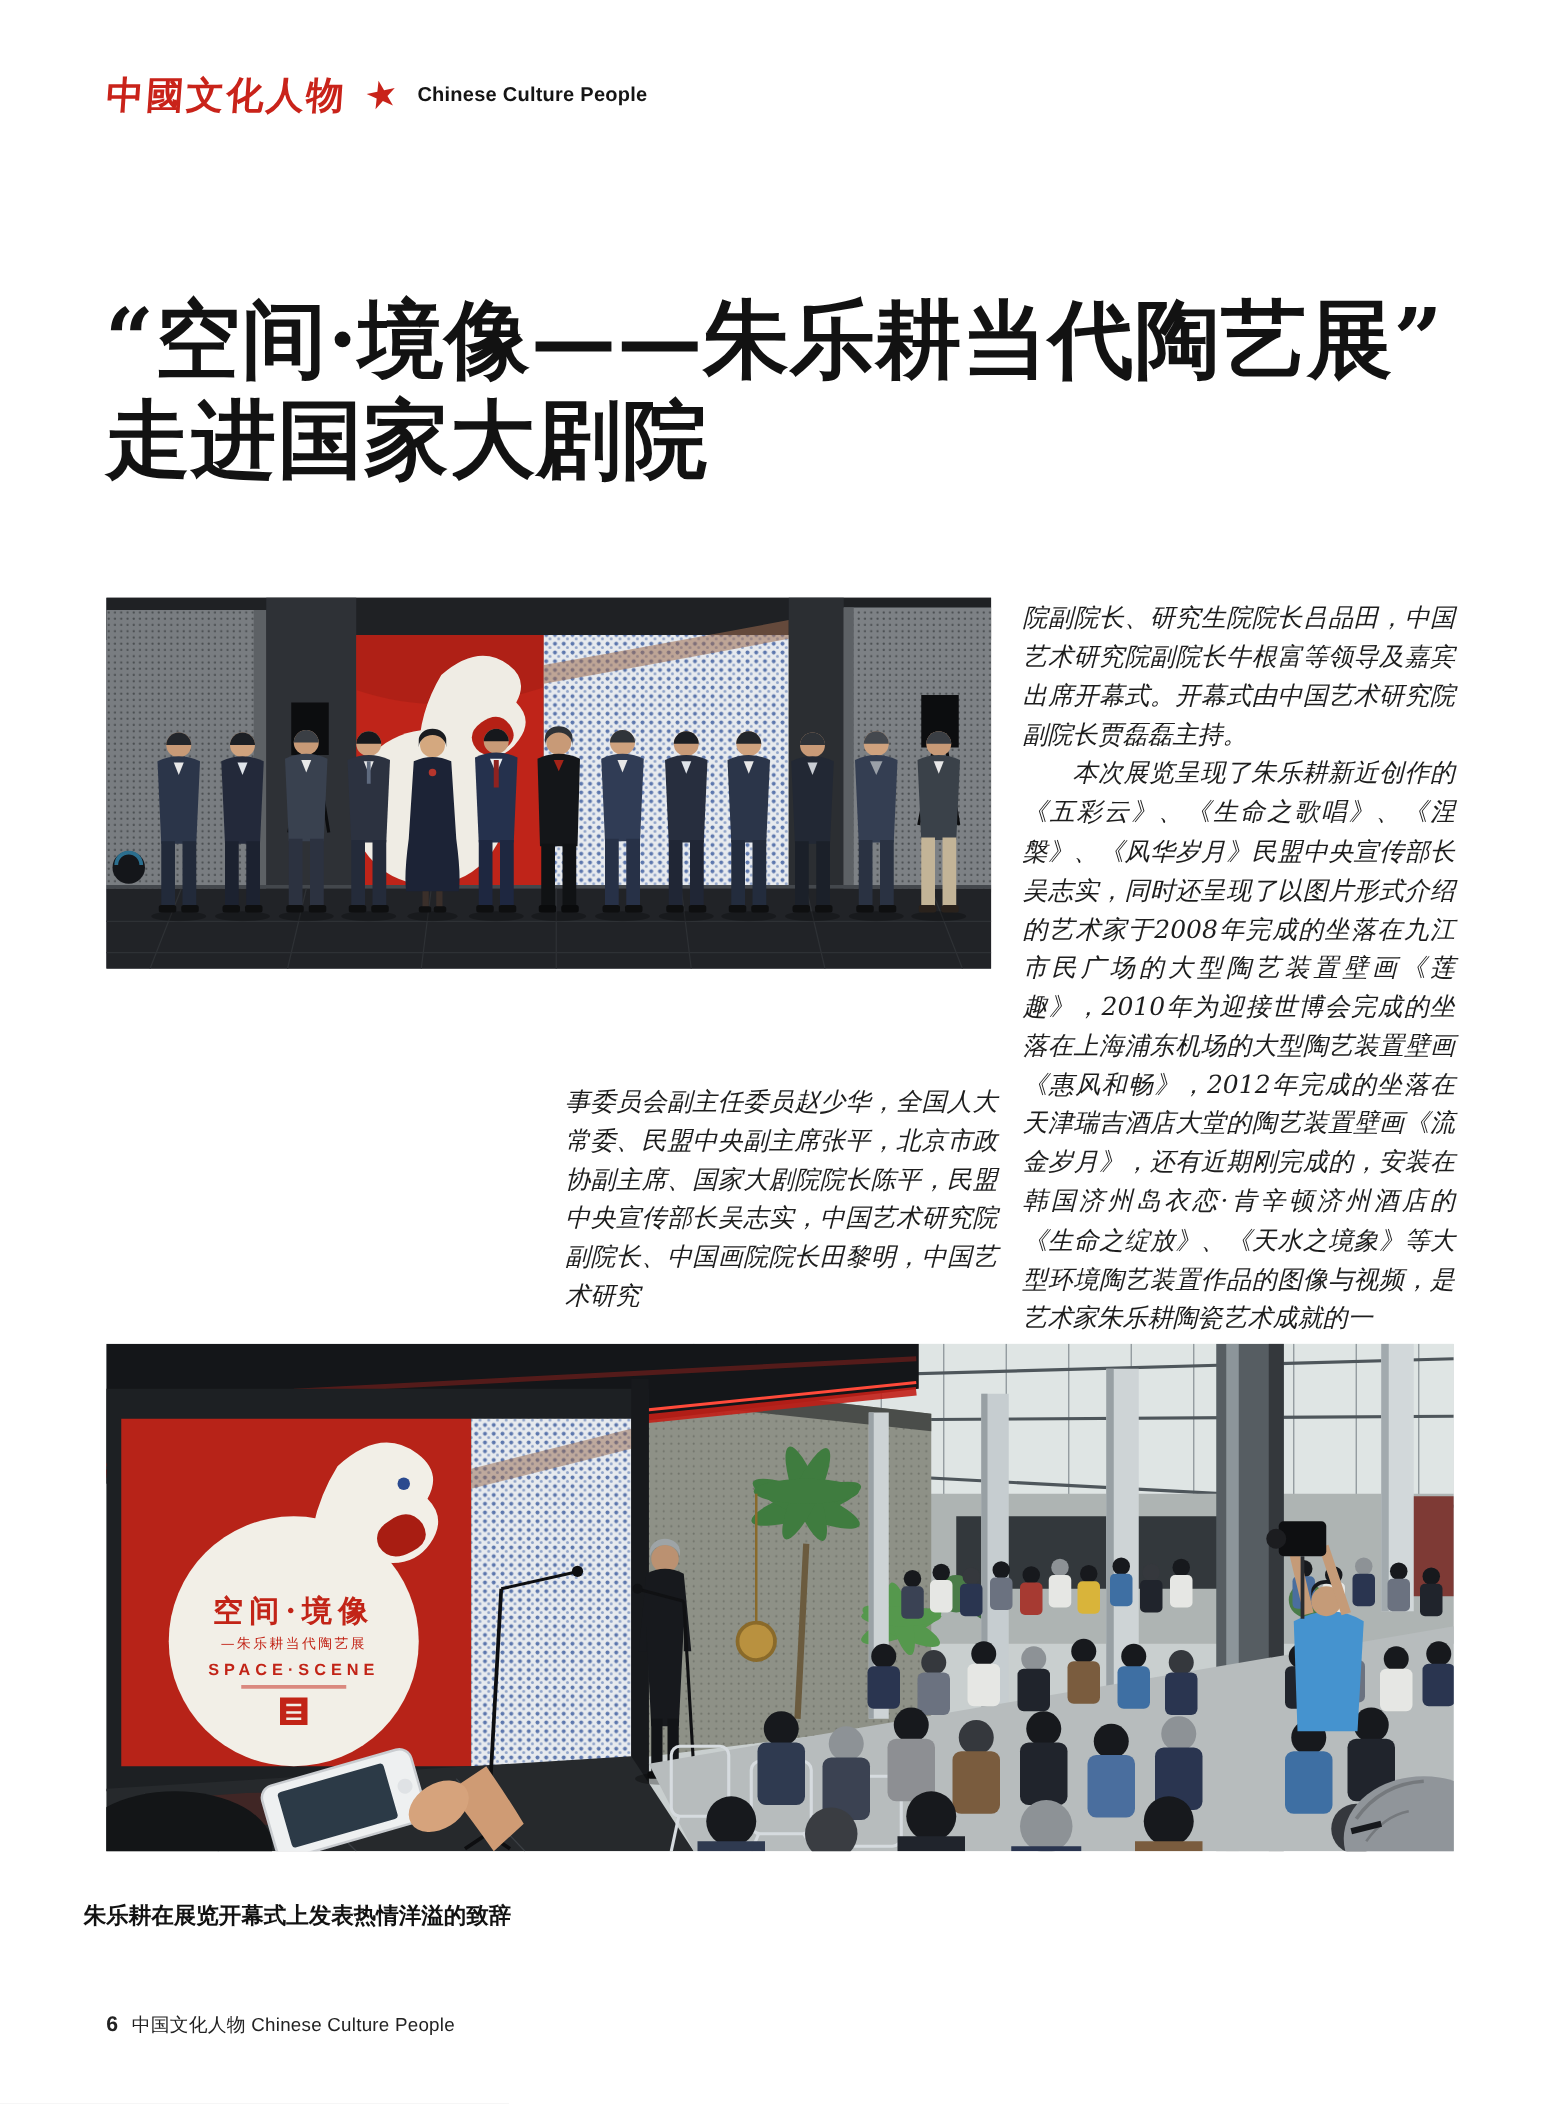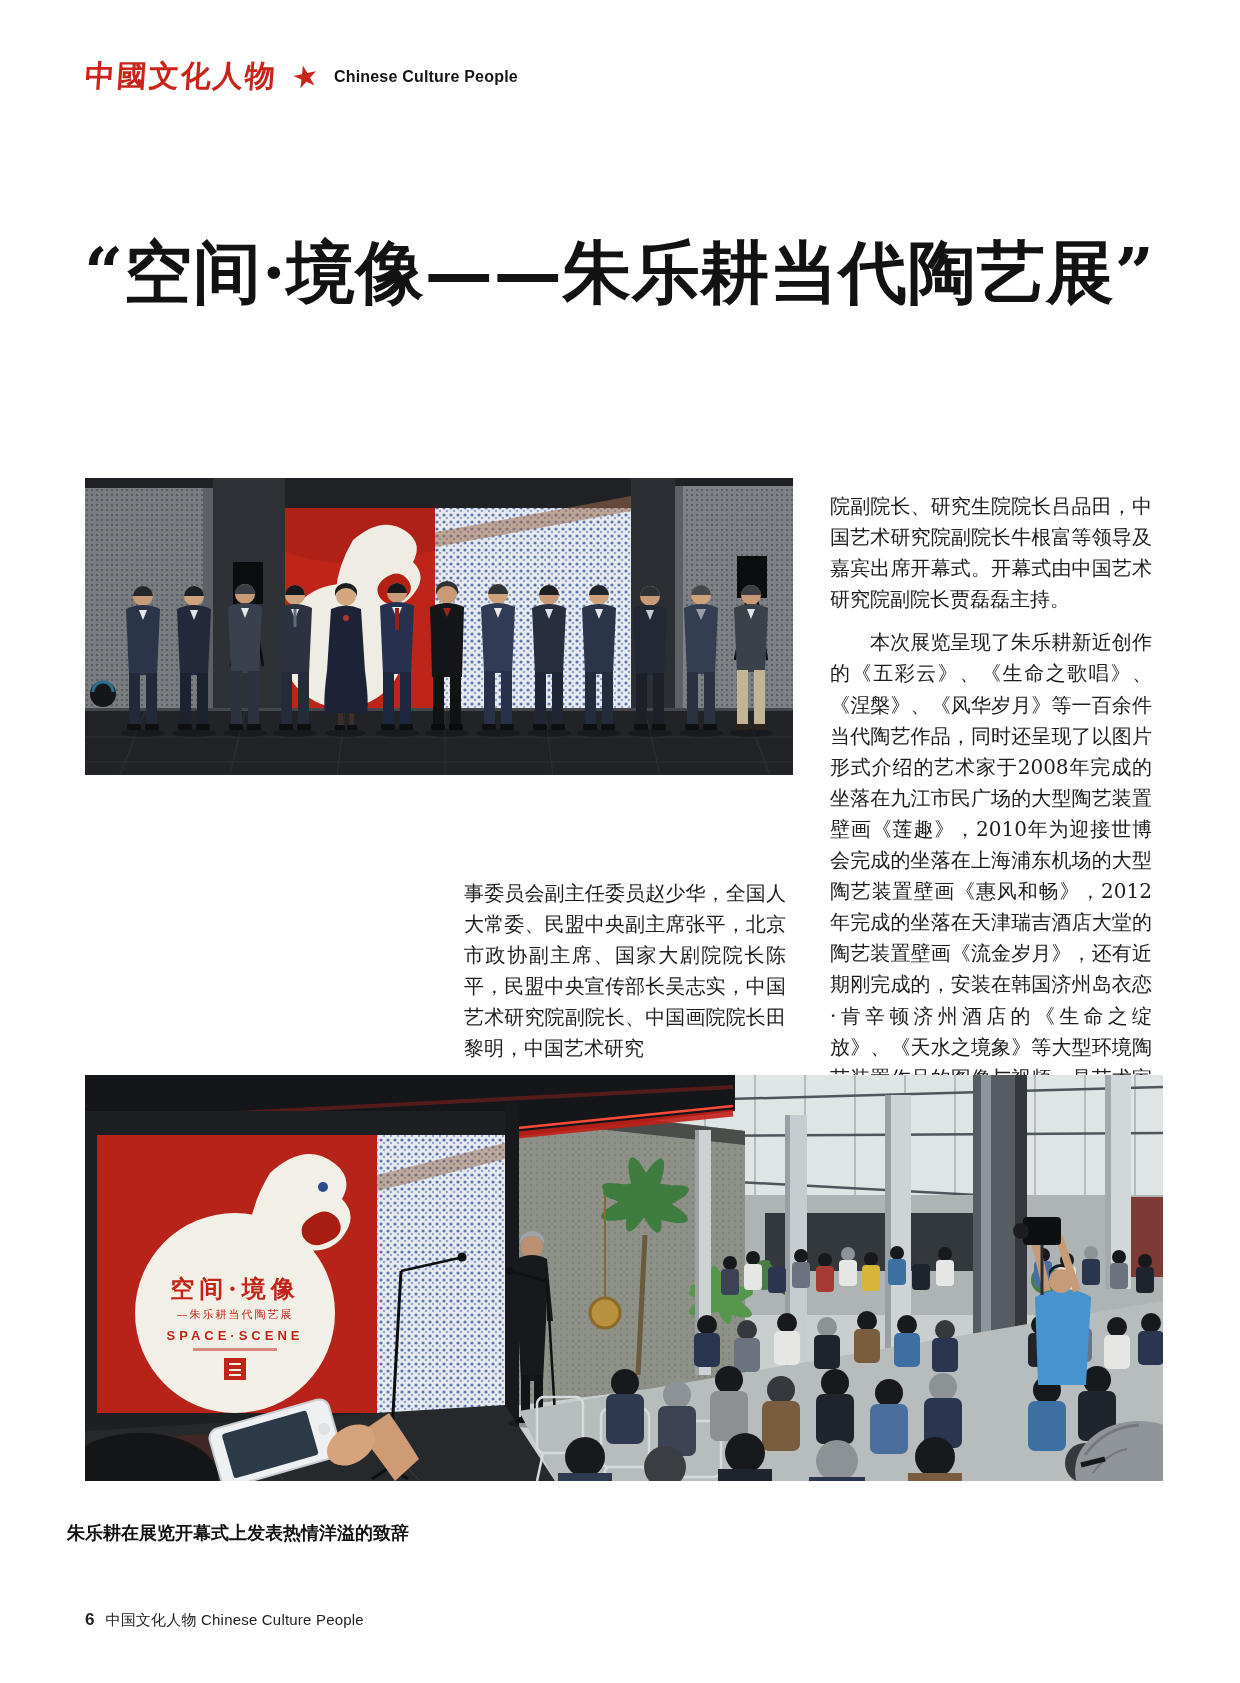--- a/index.html
+++ b/index.html
@@ -21,21 +21,21 @@
   .photo2{position:absolute;left:85px;top:1075px;width:1078px;height:406px;}
   .photo1 svg,.photo2 svg{display:block;width:100%;height:100%;}
   
   .caption{position:absolute;font-weight:bold;color:#121212;font-size:18px;line-height:28px;
            font-family:"DejaVu Serif","Liberation Serif",serif;}
   .caption1{left:85px;top:789px;width:712px;}
   .caption2{left:67px;top:1519px;width:900px;}
   
   .bodycol{position:absolute;width:346px;font-size:20px;line-height:31.1px;text-align:justify;
            text-justify:inter-ideograph;color:#1d1d1d;}
-  .bodycol p{margin:12px;}
+  .bodycol p{margin:0;font-style:italic;}
   .bodycol p.indent{text-indent:2em;}
   .col1{left:85px;top:866px;}
   .col2{left:452px;top:866px;}
   .col3{left:818px;top:479px;}
   
   .footer{position:absolute;left:85px;top:1610px;display:flex;align-items:baseline;gap:11px;
           font-family:"Liberation Sans",sans-serif;color:#222;}
   .pagenum{font-weight:bold;font-size:17px;}
   .footer-text{font-size:15px;letter-spacing:.2px;}
 </style>
@@ -45,20 +45,21 @@
 <div class="page">
 
   <header class="masthead">
     <span class="logo-cn">中國文化人物</span>
     <span class="logo-star">★</span>
     <span class="logo-en">Chinese Culture People</span>
   </header>
 
   <h1 class="title">
     <span>“空间·境像——朱乐耕当代陶艺展”</span>
+    <span>走进国家大剧院</span>
   </h1>
 
   <figure class="photo1">
     <svg viewBox="0 0 708 297" preserveAspectRatio="none">
       <defs>
         <pattern id="p1dots" width="5" height="5" patternUnits="userSpaceOnUse">
           <circle cx="2" cy="2" r="0.9" fill="#4b4f52"></circle>
         </pattern>
         <pattern id="p1blue" width="7" height="7" patternUnits="userSpaceOnUse">
           <rect width="7" height="7" fill="#e7eaee"></rect>
@@ -250,21 +251,21 @@
       </g>
     </svg>
   </figure>
 
 
   <div class="bodycol col2">
     <p>事委员会副主任委员赵少华，全国人大常委、民盟中央副主席张平，北京市政协副主席、国家大剧院院长陈平，民盟中央宣传部长吴志实，中国艺术研究院副院长、中国画院院长田黎明，中国艺术研究</p>
   </div>
   <div class="bodycol col3">
     <p>院副院长、研究生院院长吕品田，中国艺术研究院副院长牛根富等领导及嘉宾出席开幕式。开幕式由中国艺术研究院副院长贾磊磊主持。</p>
-    <p class="indent">本次展览呈现了朱乐耕新近创作的《五彩云》、《生命之歌唱》、《涅槃》、《风华岁月》等一百余件当代陶艺作品，同时还呈现了以图片形式介绍的艺术家于2008年完成的坐落在九江市民广场的大型陶艺装置壁画《莲趣》，2010年为迎接世博会完成的坐落在上海浦东机场的大型陶艺装置壁画《惠风和畅》，2012年完成的坐落在天津瑞吉酒店大堂的陶艺装置壁画《流金岁月》，还有近期刚完成的，安装在韩国济州岛衣恋·肯辛顿济州酒店的《生命之绽放》、《天水之境象》等大型环境陶艺装置作品的图像与视频，是艺术家朱乐耕陶瓷艺术成就的一</p>
+    <p class="indent">本次展览呈现了朱乐耕新近创作的《五彩云》、《生命之歌唱》、《涅槃》、《风华岁月》民盟中央宣传部长吴志实，同时还呈现了以图片形式介绍的艺术家于2008年完成的坐落在九江市民广场的大型陶艺装置壁画《莲趣》，2010年为迎接世博会完成的坐落在上海浦东机场的大型陶艺装置壁画《惠风和畅》，2012年完成的坐落在天津瑞吉酒店大堂的陶艺装置壁画《流金岁月》，还有近期刚完成的，安装在韩国济州岛衣恋·肯辛顿济州酒店的《生命之绽放》、《天水之境象》等大型环境陶艺装置作品的图像与视频，是艺术家朱乐耕陶瓷艺术成就的一</p>
   </div>
 
   <figure class="photo2">
     <svg viewBox="0 0 1078 406" preserveAspectRatio="none">
       <defs>
         <pattern id="p2dots" width="6" height="6" patternUnits="userSpaceOnUse">
           <circle cx="2" cy="2" r="0.8" fill="#6e7168"></circle>
         </pattern>
         <pattern id="p2blue" width="7" height="7" patternUnits="userSpaceOnUse">
           <rect width="7" height="7" fill="#e7eaee"></rect>

